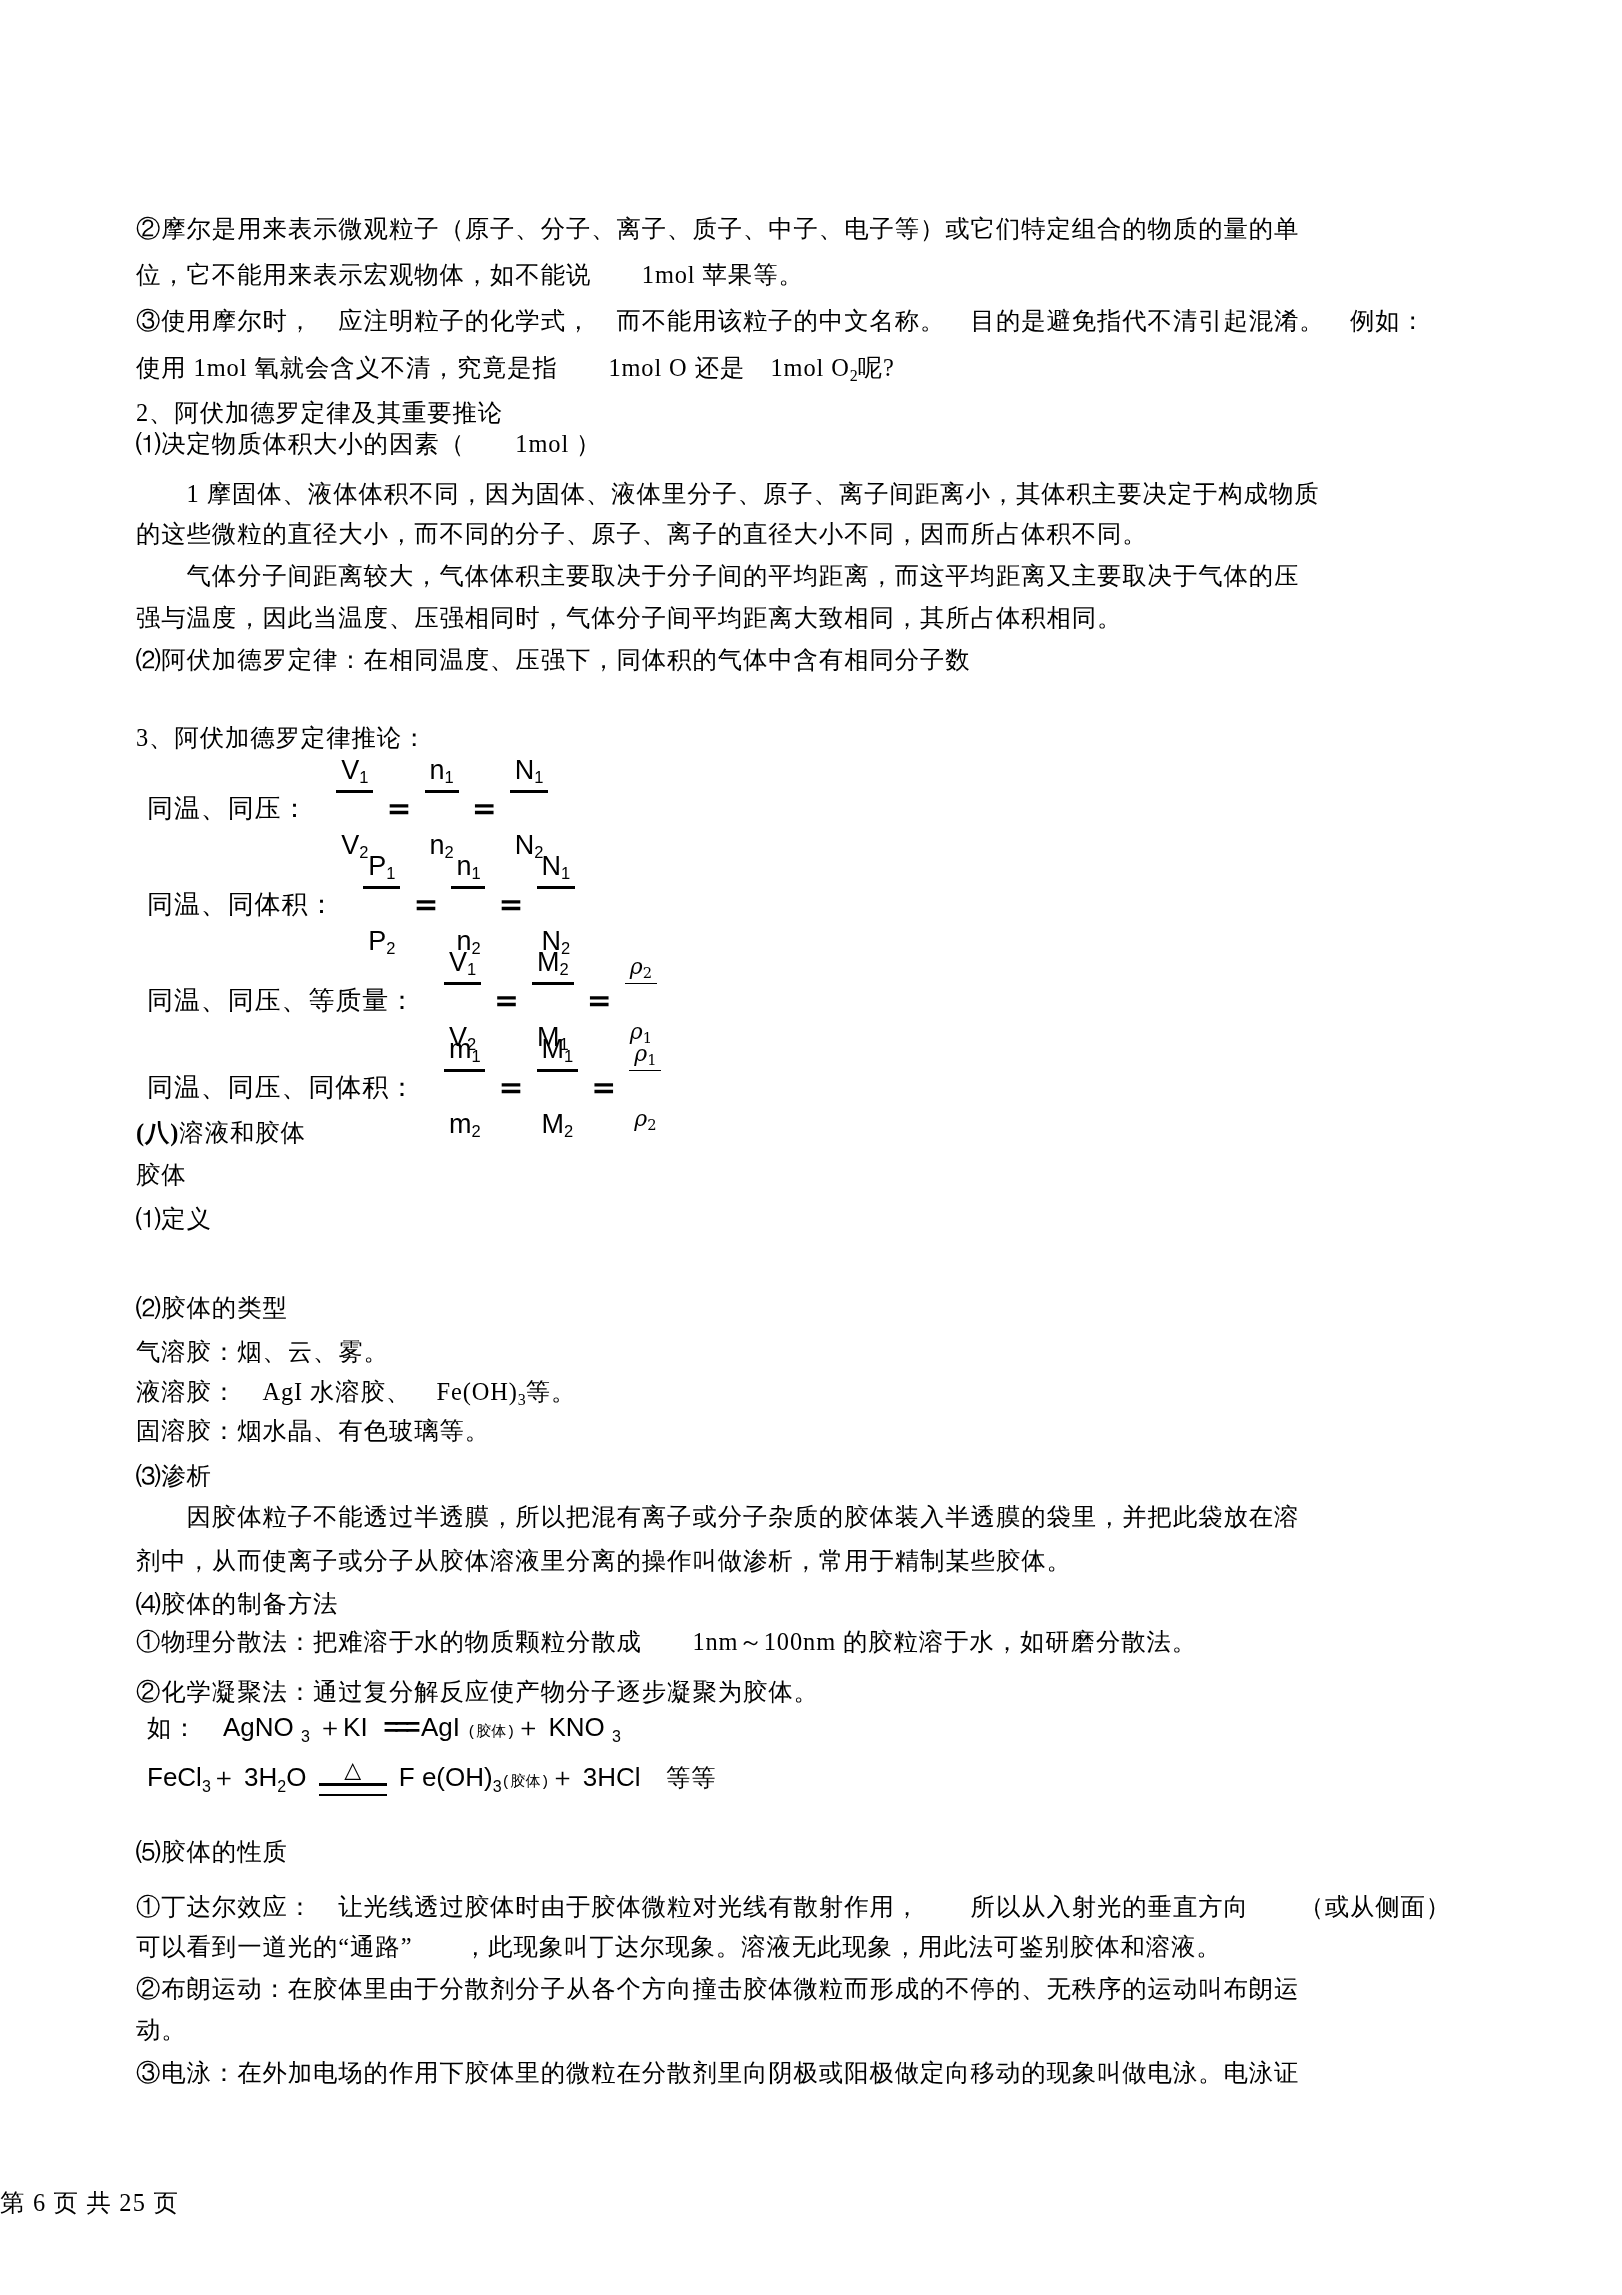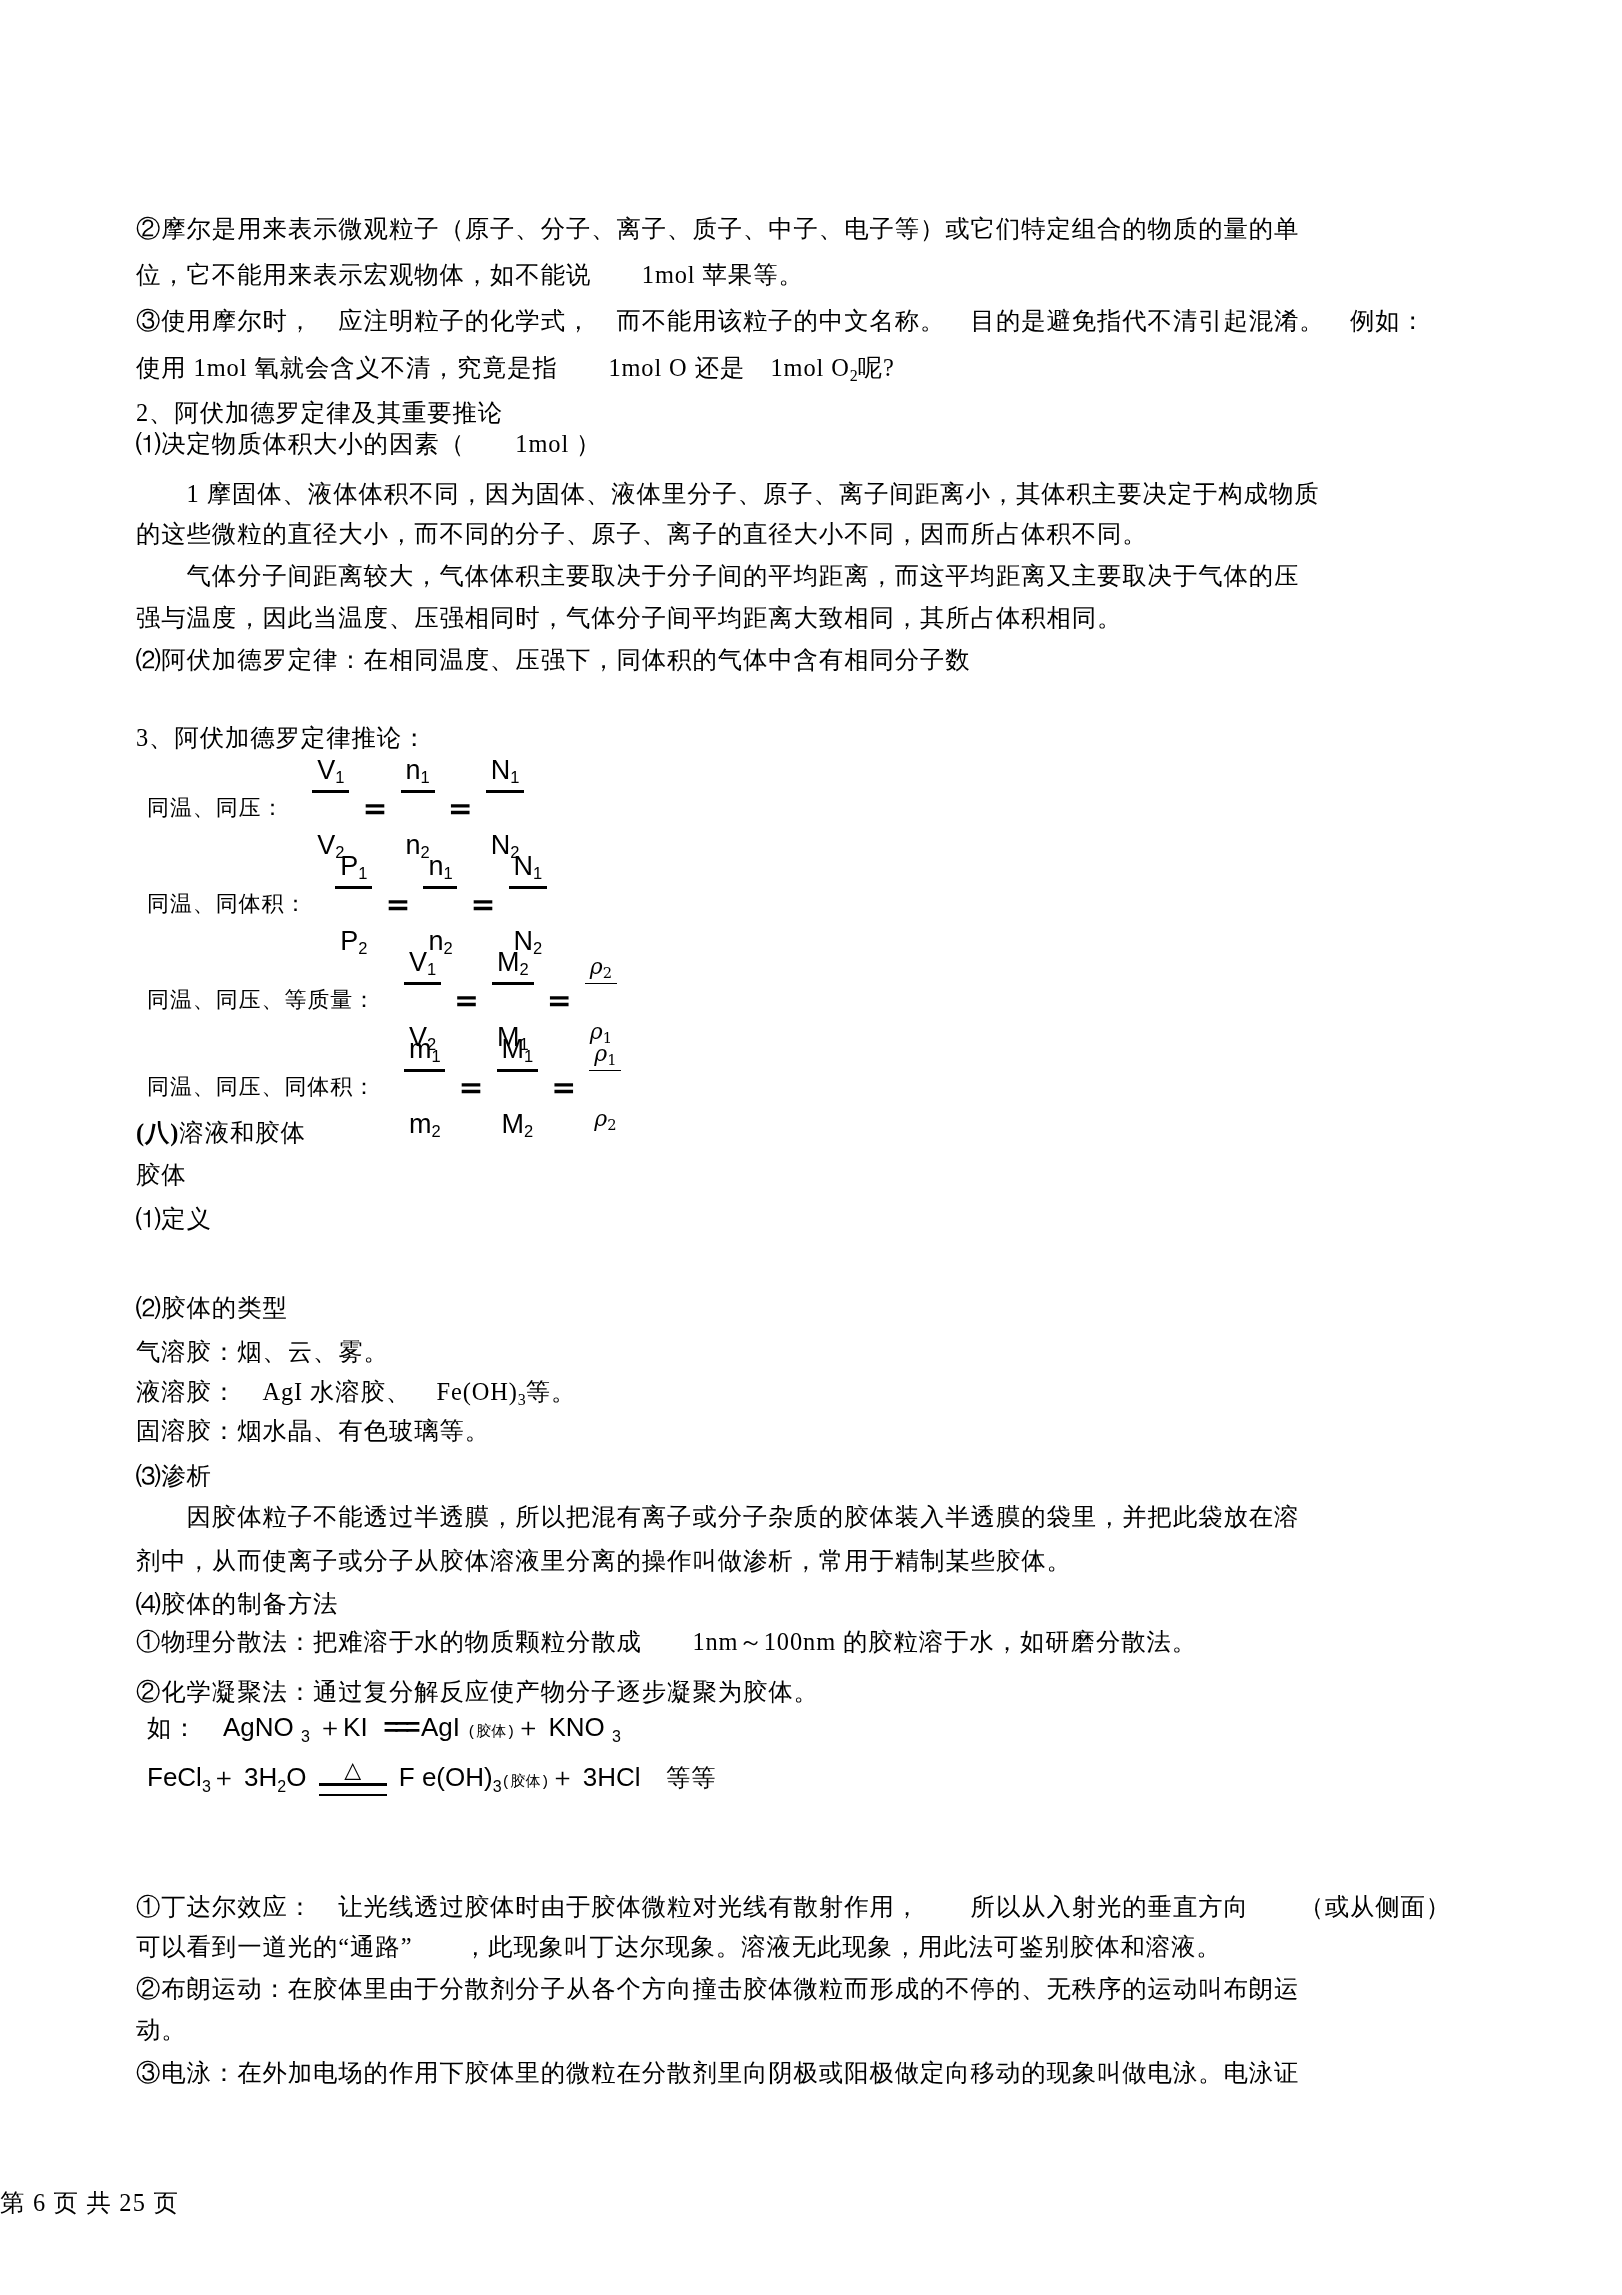--- a/index.html
+++ b/index.html
@@ -28,21 +28,21 @@
   
   .formula-row{
     position:absolute;
     left:147px;
     display:flex;
     align-items:center;
     font-family:"Liberation Sans","DejaVu Sans",sans-serif;
   }
   .flabel{
     font-family:"Liberation Serif","DejaVu Serif",serif;
-    font-size:22px;
+    font-size:26px;
     letter-spacing:0.9px;
     margin-right:28px;
   }
   .frac{
     display:inline-flex;
     flex-direction:column;
     align-items:center;
     text-align:center;
     font-size:27px;
     line-height:1.05;
@@ -206,20 +206,21 @@
   <div class="chem" style="top:1759px">
     <span><span>FeCl</span><sub>3</sub><span>＋ 3H</span><sub>2</sub><span>O</span></span>
     <span class="heateq">
       <span class="tri">△</span>
       <span class="bar"></span>
     </span>
     <span><span>F e(OH)</span><sub>3</sub><span class="note">(胶体)</span><span>＋ 3HCl</span></span>
     <span class="cn">　等等</span>
   </div>
 
+  <div class="line" style="top:1836px">⑸胶体的性质</div>
   <div class="line" style="top:1891px">①丁达尔效应：　让光线透过胶体时由于胶体微粒对光线有散射作用，　　所以从入射光的垂直方向　　（或从侧面）</div>
   <div class="line" style="top:1931px">可以看到一道光的“通路”　　，此现象叫丁达尔现象。溶液无此现象，用此法可鉴别胶体和溶液。</div>
   <div class="line" style="top:1973px">②布朗运动：在胶体里由于分散剂分子从各个方向撞击胶体微粒而形成的不停的、无秩序的运动叫布朗运</div>
   <div class="line" style="top:2014px">动。</div>
   <div class="line" style="top:2057px">③电泳：在外加电场的作用下胶体里的微粒在分散剂里向阴极或阳极做定向移动的现象叫做电泳。电泳证</div>
 
   <div class="footer" style="top:2187px">第 6 页 共 25 页</div>
 
 </div>
 

